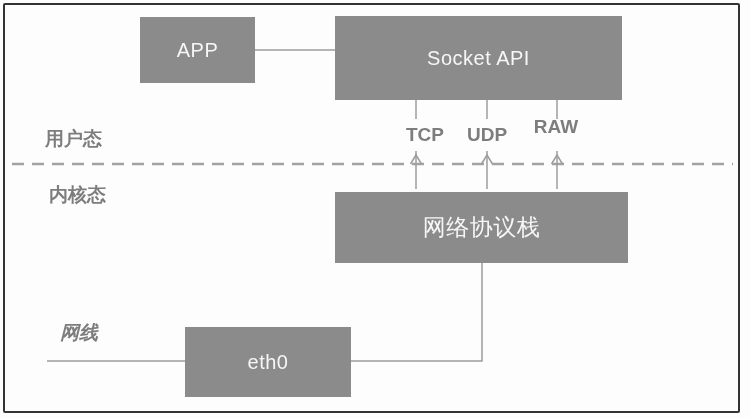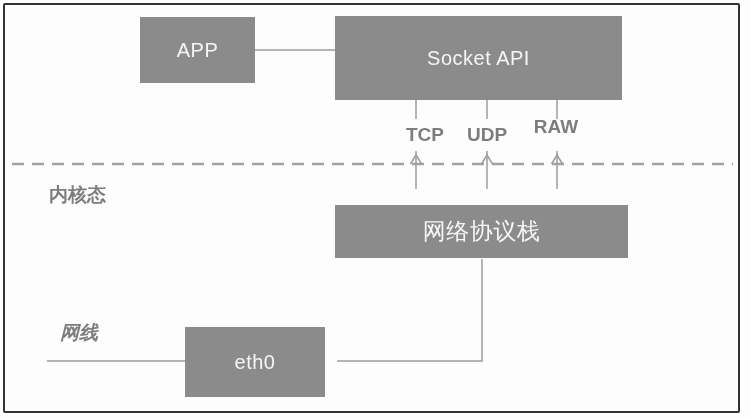--- a/index.html
+++ b/index.html
@@ -75,24 +75,25 @@
 
     <path d="M482,259 L482,361 L337,361" fill="none" stroke="#9c9c9c" stroke-width="1.5"></path>
 
     <line x1="47" y1="361" x2="185" y2="361" stroke="#9c9c9c" stroke-width="1.5"></line>
   </svg>
 
   <div class="node" style="left:140px; top:17px; width:115px; height:66px;">APP</div>
 
   <div class="node" style="left:335px; top:16px; width:287px; height:84px;">Socket API</div>
 
-  <div class="node cjk" style="left:335px; top:205px; width:293px; height:53px;">网络协议栈</div>
+  <div class="node cjk" style="left:335px; top:192px; width:293px; height:71px;">网络协议栈</div>
 
-  <div class="node" style="left:185px; top:327px; width:140px; height:70px;">eth0</div>
+  <div class="node" style="left:185px; top:327px; width:166px; height:70px;">eth0</div>
 
+  <div class="lbl" style="left:45px; top:126px;">用户态</div>
 
   <div class="lbl" style="left:49px; top:182px;">内核态</div>
 
   <div class="lbl centered" style="left:425px; top:124px;">TCP</div>
 
   <div class="lbl centered" style="left:487px; top:124px;">UDP</div>
 
   <div class="lbl centered" style="left:556px; top:116px;">RAW</div>
 
   <div class="lbl" style="left:60px; top:320px;font-style:italic;">网线</div>

